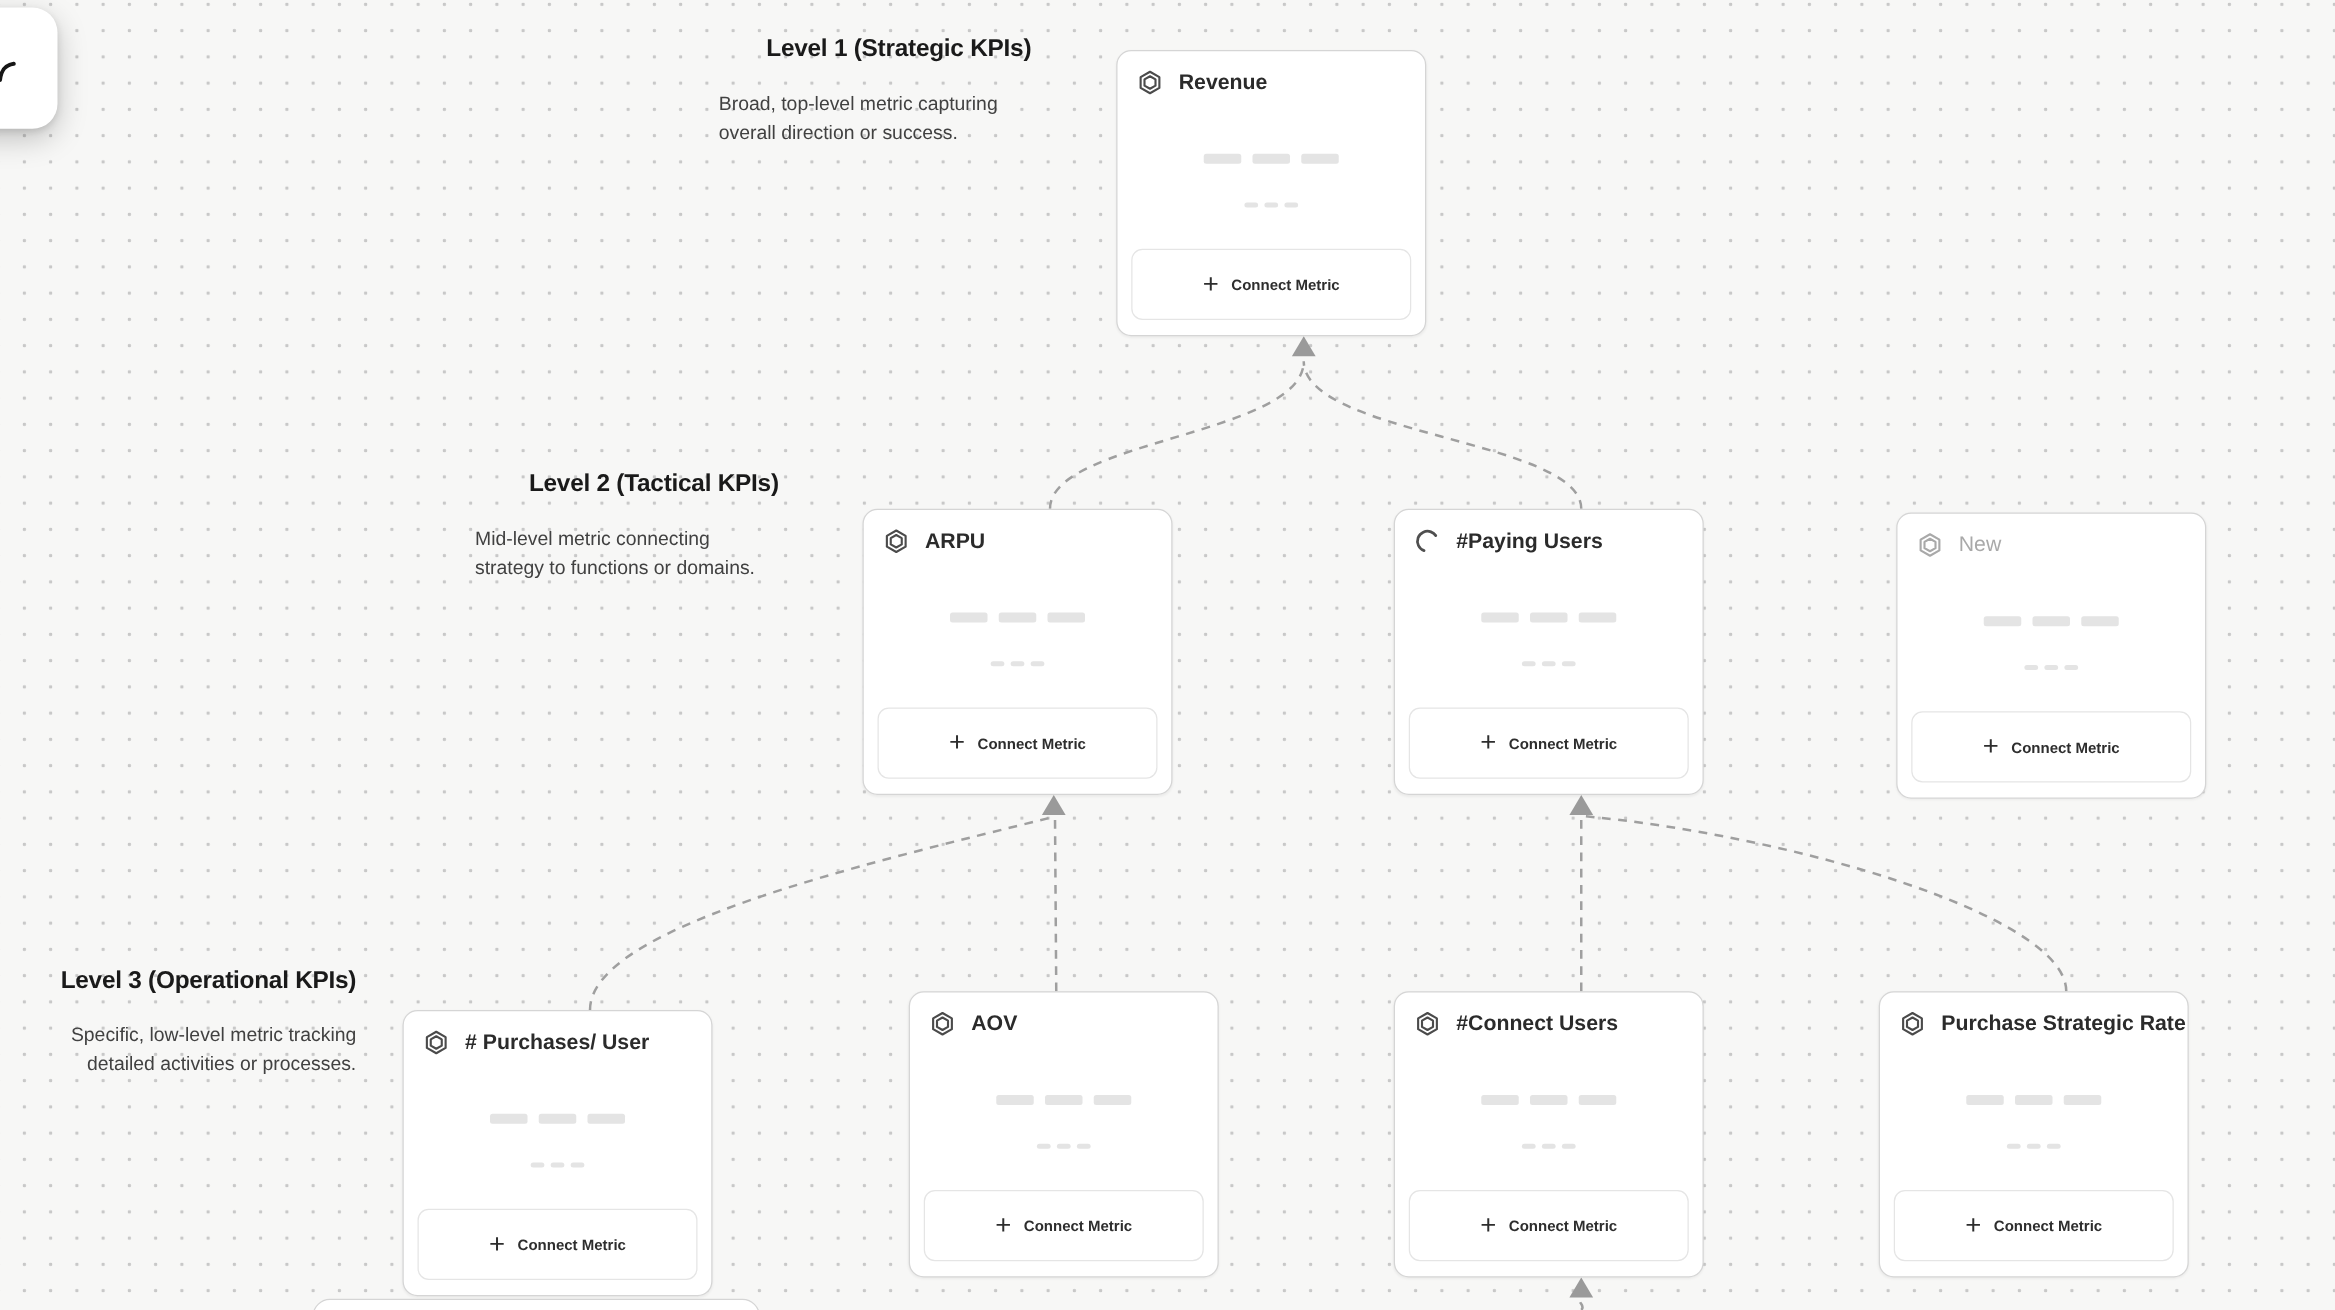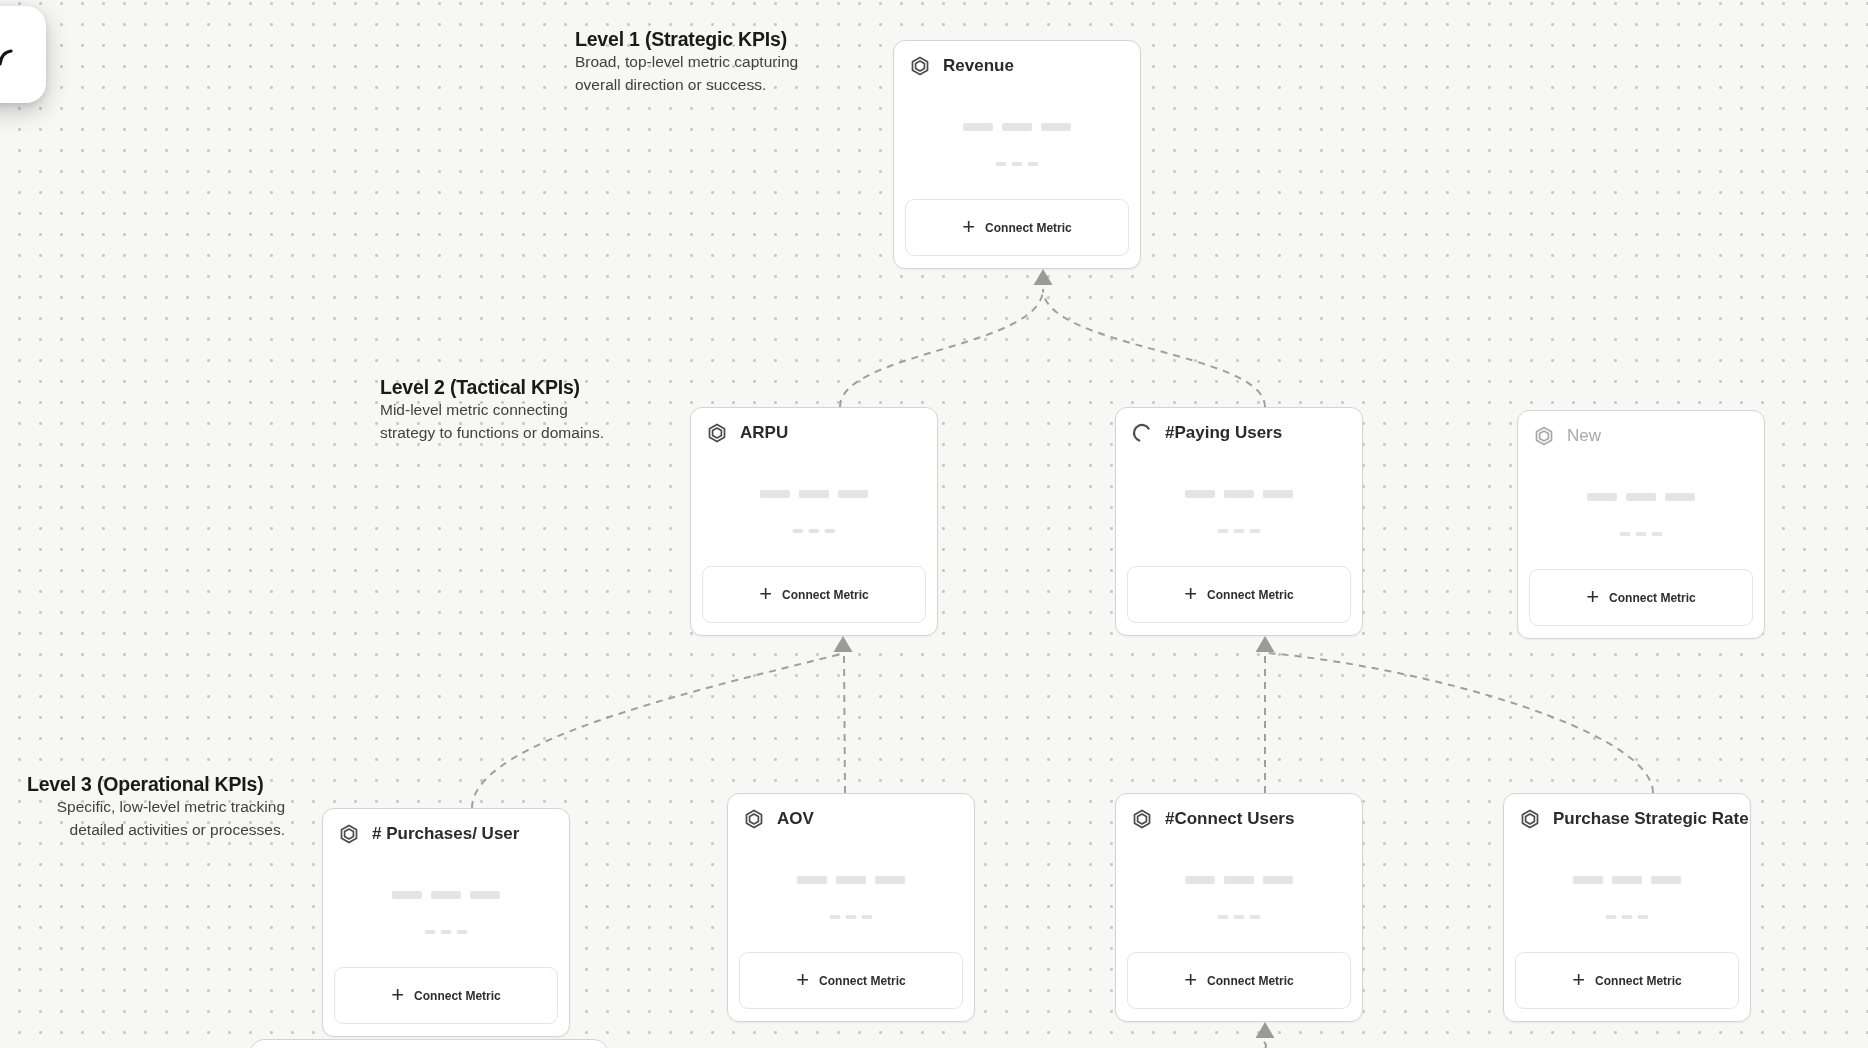--- a/index.html
+++ b/index.html
@@ -17,23 +17,24 @@
     position:absolute;left:-42px;top:6px;width:88px;height:97px;
     background:#fff;border-radius:20px;
     box-shadow:0 8px 24px rgba(0,0,0,.22), 0 2px 6px rgba(0,0,0,.10);
   }
   .panel .glyph{position:absolute;left:40px;top:40px;}
   
   .level{position:absolute;}
   .level h2{
     margin:0;font-size:19.5px;font-weight:700;letter-spacing:-0.2px;
     color:var(--c-heading_text,#1a1a1a);
+    text-align:right;
   }
   .level p{
-    margin:0 0 0 0;font-size:15.5px;line-height:22.5px;
+    margin:22px 0 0 0;font-size:15.5px;line-height:22.5px;
     color:var(--c-body_text,#414141);
   }
   .level.l1 p{width:250px;}
   .level.l2 p{width:243px;}
   .level.l3 p{width:258px;text-align:right;}
   
   .card{
     position:absolute;width:248px;height:229px;background:var(--c-card_bg,#fff);
     border:1px solid var(--c-card_border,#d5d5d5);border-radius:12px;
     box-shadow:0 1px 2px rgba(0,0,0,.05);box-sizing:border-box;

